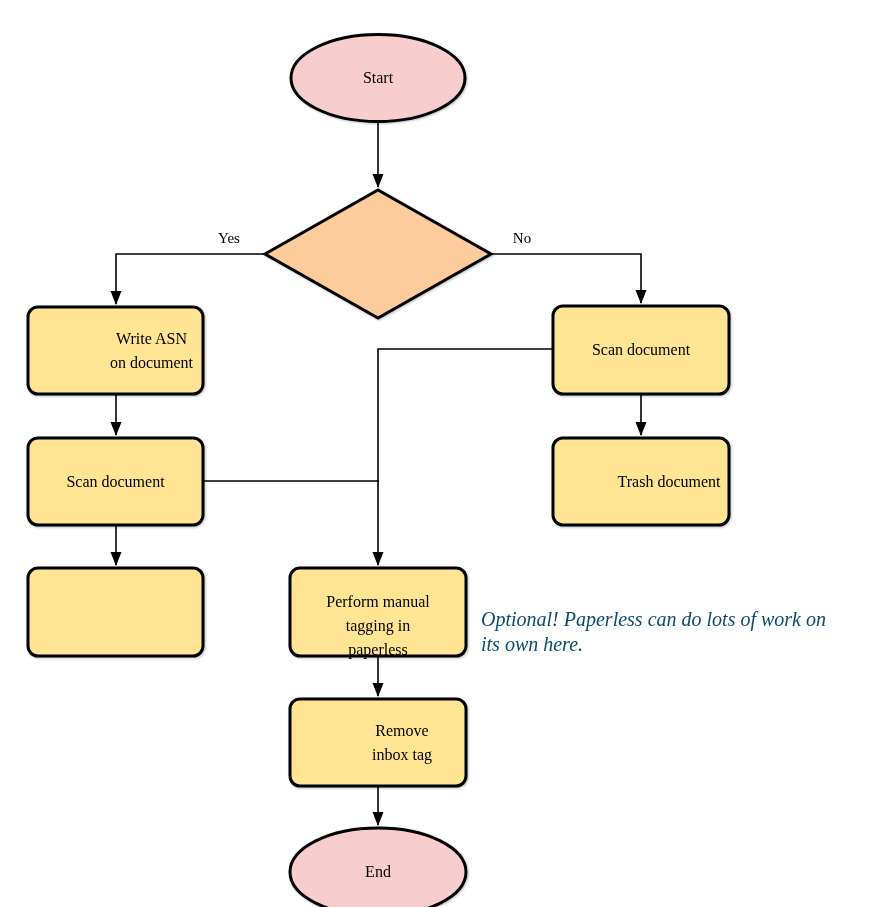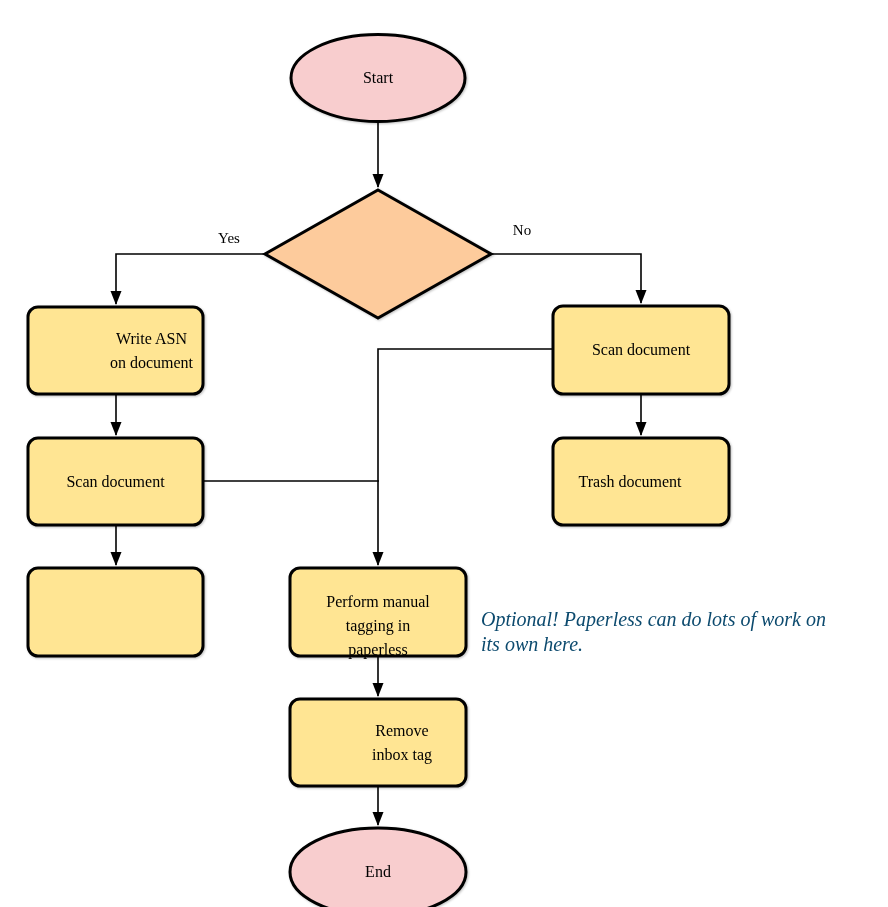--- a/index.html
+++ b/index.html
@@ -98,28 +98,28 @@
     <rect class="shape" x="290" y="552" width="176" height="88" rx="10" fill="#ffe593"></rect>
     <rect class="shape" x="290" y="683" width="176" height="87" rx="10" fill="#ffe593"></rect>
     <ellipse class="shape" cx="378" cy="856" rx="88" ry="44" fill="#f8cdce"></ellipse>
   </svg>
 
   <div class="node-label" style="left:290px; top:18px; width:176px; height:88px;">Start</div>
   <div class="node-label" style="left:28px; top:291px; width:175px; height:87px;padding-left:36px;">Write ASN
 on document</div>
   <div class="node-label" style="left:28px; top:422px; width:175px; height:87px;">Scan document</div>
   <div class="node-label" style="left:553px; top:290px; width:176px; height:88px;">Scan document</div>
-  <div class="node-label" style="left:553px; top:422px; width:154px; height:87px;">Trash document</div>
+  <div class="node-label" style="left:553px; top:422px; width:154px; height:87px;padding-left:39px;">Trash document</div>
   <div class="node-label" style="left:290px; top:552px; width:176px; height:116px;">Perform manual
 tagging in
 paperless</div>
   <div class="node-label" style="left:304px; top:683px; width:196px; height:87px;">Remove
 inbox tag</div>
   <div class="node-label" style="left:290px; top:812px; width:176px; height:88px;">End</div>
 
   <div class="edge-label" style="left:199px; top:211px; width:60px; height:22px;">Yes</div>
-  <div class="edge-label" style="left:492px; top:203px; width:60px; height:22px;">No</div>
+  <div class="edge-label" style="left:492px; top:211px; width:60px; height:22px;">No</div>
 
   <div class="note">Optional! Paperless can do lots of work on
 its own here.</div>
 
   <div class="bottom-line"></div>
 </div>
 
 </body></html>

